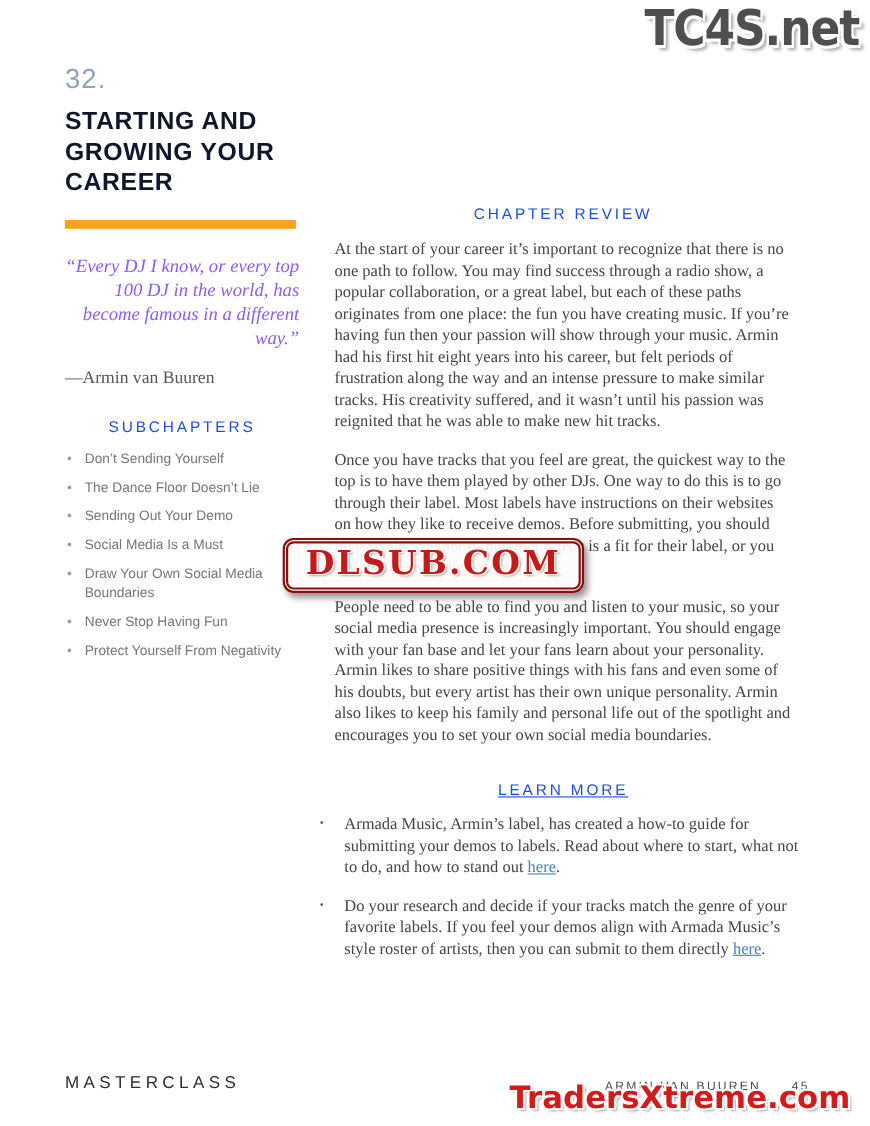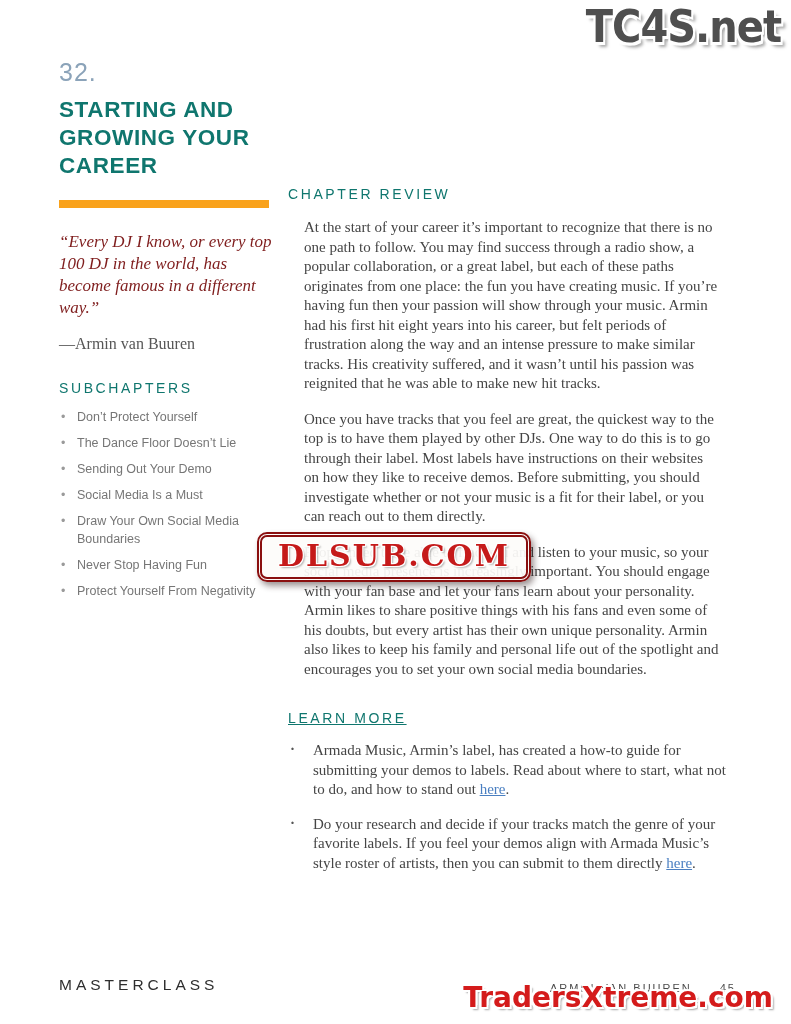--- a/index.html
+++ b/index.html
@@ -4,34 +4,34 @@
 <style>
   html,body{margin:0;padding:0;background:#e8e8e8;}
   .page{position:relative;width:791px;height:1024px;background:#ffffff;overflow:hidden;
         font-family:"Liberation Sans",sans-serif;}
 
   
   .sidebar{position:absolute;left:59px;top:58px;width:213px;}
   .chapter-number{font-family:"Liberation Sans",sans-serif;font-size:25px;font-weight:400;
                   color:#8BA3B9;letter-spacing:1px;}
   .chapter-title{margin-top:9px;font-weight:700;font-size:22.5px;line-height:28px;
-                 letter-spacing:0.6px;color:#0f766e;}
+                 letter-spacing:0.6px;color:#0f172a;}
   .accent-bar{margin-top:20px;width:210px;height:8px;background:#F9A21B;}
   .quote{margin-top:23px;font-family:"Liberation Serif",serif;font-style:italic;
-         font-size:17px;line-height:22px;color:#7f1d1d;}
+         font-size:17px;line-height:22px;color:#8b5cf6;text-align:right;}
   .quote-attr{margin-top:16px;font-family:"Liberation Serif",serif;font-size:16px;color:#565656;}
   .subchapters-heading{margin-top:27px;font-size:13px;letter-spacing:1.8px;color:#3DA3BC;}
   .subchapters-list{margin:12px 0 0;padding:0;list-style:none;font-size:12.5px;
                     line-height:18px;color:#767676;}
   .subchapters-list li{position:relative;padding-left:18px;margin-bottom:8px;}
   .subchapters-list li::before{content:"•";position:absolute;left:2px;top:0;color:#9a9a9a;}
 
   
   .main{position:absolute;left:288px;top:186px;width:448px;}
-  .section-heading{font-size:14px;letter-spacing:2.6px;color:#0f766e;font-weight:400;}
+  .section-heading{font-size:14px;letter-spacing:2.6px;color:#1d4ed8;font-weight:400;text-align:center;}
   .main p{margin:16px 16px 0;font-family:"Liberation Serif",serif;font-size:15px;
           line-height:19.5px;color:#454545;}
   .learn-more-heading{margin-top:31px;text-decoration:underline;}
   .learn-list{margin:2px 0 0;padding:0;list-style:none;}
   .learn-list li{position:relative;padding-left:25px;margin-top:15px;
                  font-family:"Liberation Serif",serif;font-size:15px;line-height:19.5px;color:#454545;}
   .learn-list li::before{content:"·";position:absolute;left:2px;top:-1px;color:#555;font-weight:700;}
   a.doc-link{color:#4A7FC1;text-decoration:underline;cursor:pointer;}
 
   
@@ -45,40 +45,40 @@
            font-weight:700;font-size:40px;color:#4f4f4f;letter-spacing:-1px;
            transform:scaleY(1.12);transform-origin:top right;
            text-shadow:-2px -2px 0 #fff,2px -2px 0 #fff,-2px 2px 0 #fff,2px 2px 0 #fff,
                        4px 4px 3px rgba(0,0,0,0.35);}
   .wm-dlsub{position:absolute;left:257px;top:489px;padding:1px 16px 4px;
             border:5px double #8a0f0f;border-radius:10px;background:rgba(253,252,250,0.93);
             box-shadow:3px 4px 6px rgba(40,20,20,0.45);
             font-family:"DejaVu Serif",serif;font-weight:700;font-size:30px;letter-spacing:2px;
             color:#C51A1A;
             text-shadow:-1px -1px 0 #fff,1px -1px 0 #fff,-1px 1px 0 #fff,1px 1px 0 #fff,
-                        2px 2px 2px rgba(0,0,0,0.3);margin-top:43px;}
+                        2px 2px 2px rgba(0,0,0,0.3);}
   .wm-traders{position:absolute;right:18px;top:981px;font-family:"DejaVu Sans",sans-serif;
               font-weight:700;font-size:28px;color:#D41B1B;
               text-shadow:-2px -2px 0 #fff,2px -2px 0 #fff,-2px 2px 0 #fff,2px 2px 0 #fff,
                           3px 3px 2px rgba(0,0,0,0.35);}
 </style>
 </head>
 <body>
 
 <div class="page">
 
   <div class="sidebar">
     <div class="chapter-number">32.</div>
     <div class="chapter-title">STARTING AND GROWING YOUR CAREER</div>
     <div class="accent-bar"></div>
     <div class="quote">“Every DJ I know, or every top 100 DJ in the world, has become famous in a different way.”</div>
     <div class="quote-attr">—Armin van Buuren</div>
     <div class="section-heading subchapters-heading">SUBCHAPTERS</div>
     <ul class="subchapters-list">
-      <li>Don’t Protect Yourself</li>
+      <li>Don’t Sending Yourself</li>
       <li>The Dance Floor Doesn’t Lie</li>
       <li>Sending Out Your Demo</li>
       <li>Social Media Is a Must</li>
       <li>Draw Your Own Social Media Boundaries</li>
       <li>Never Stop Having Fun</li>
       <li>Protect Yourself From Negativity</li>
     </ul>
   </div>
 
   <div class="main">

